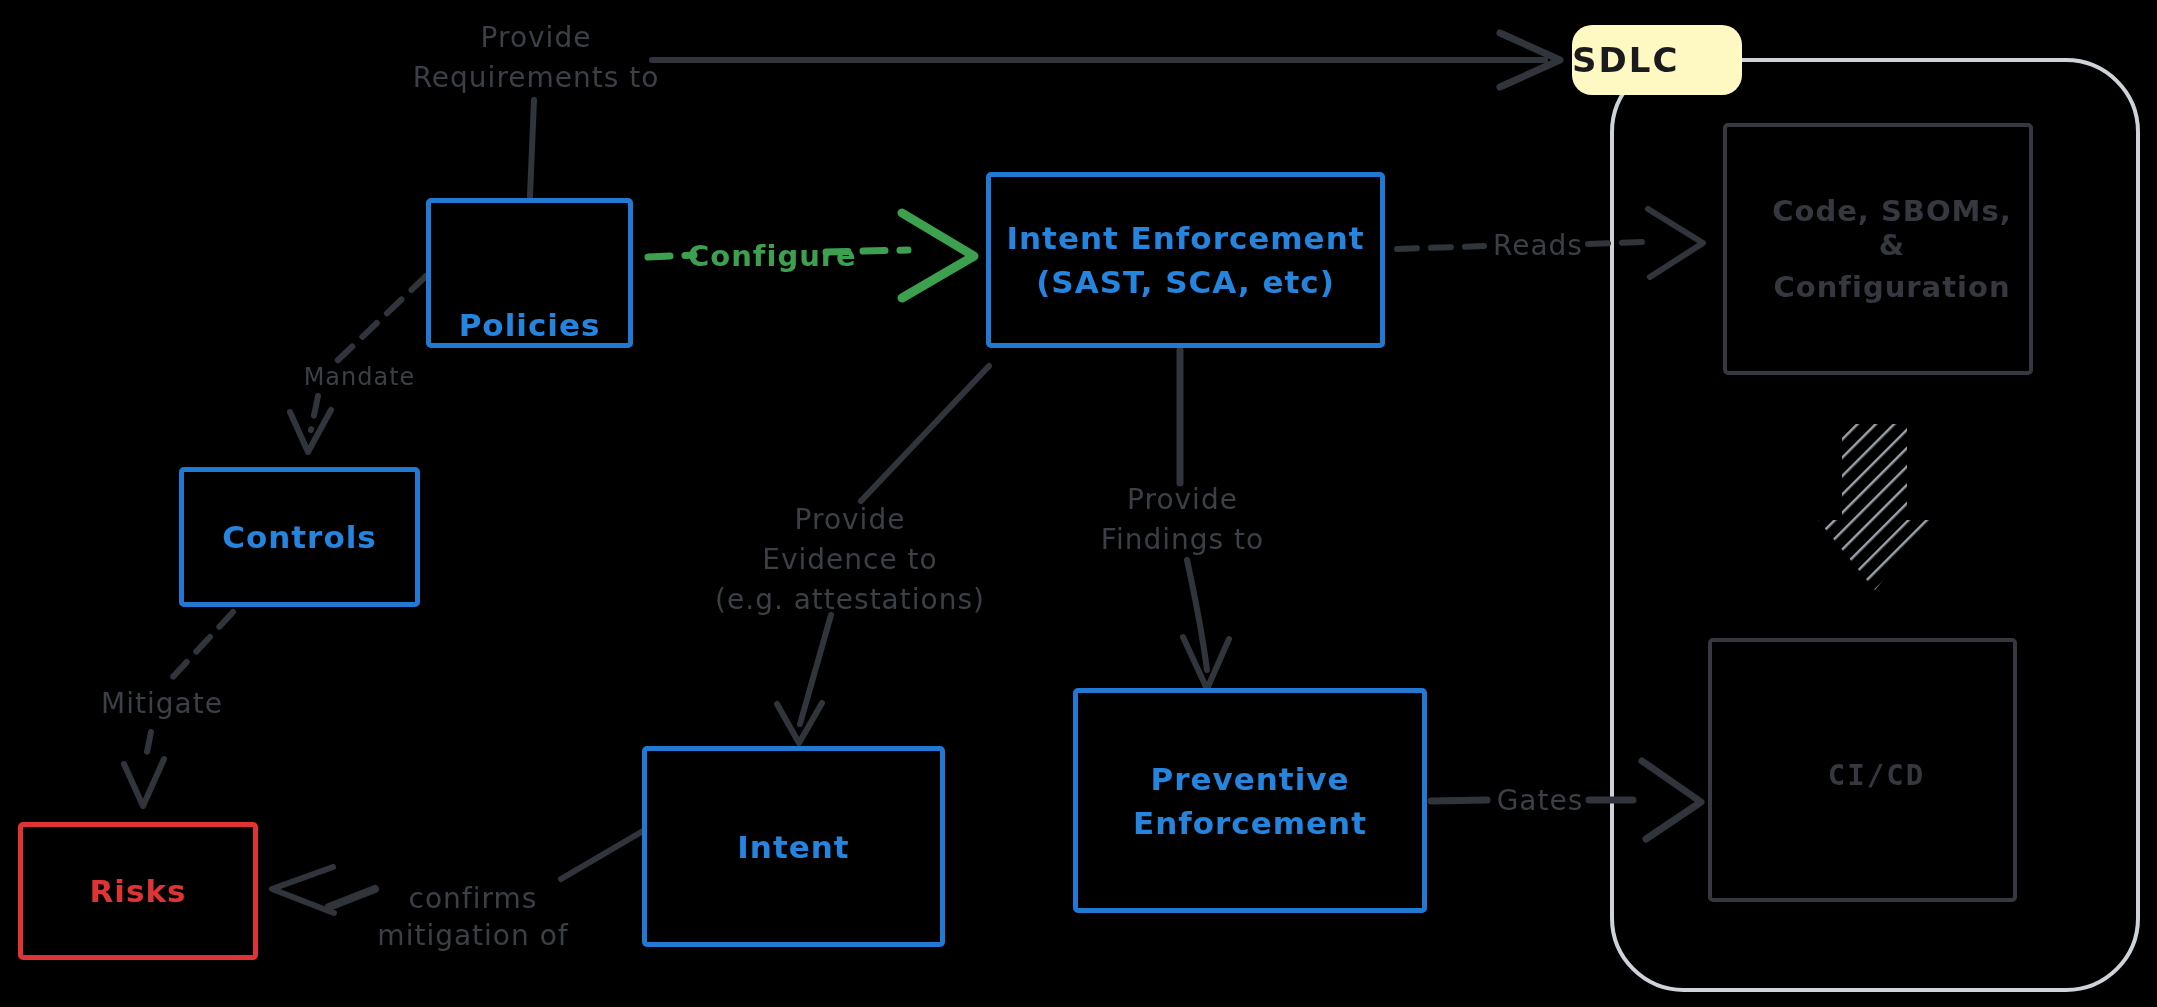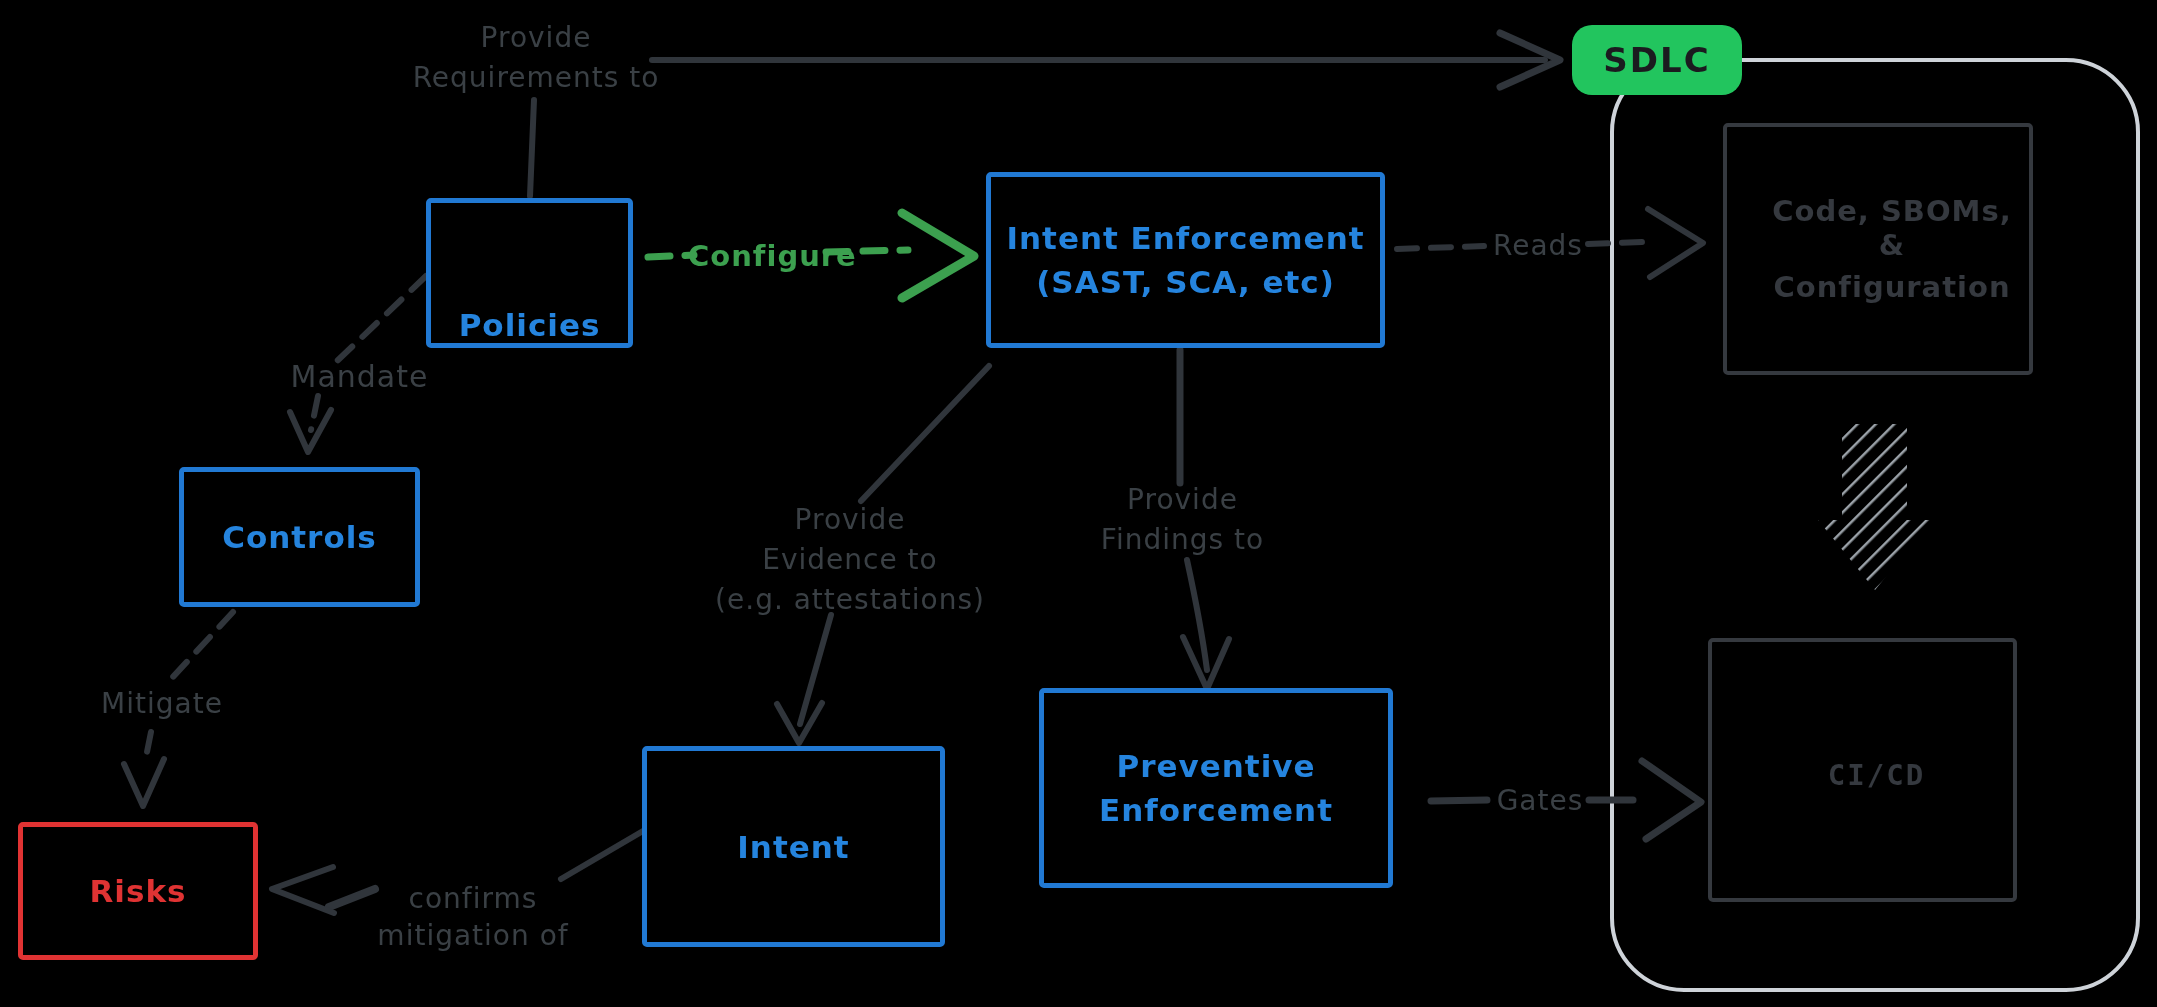--- a/index.html
+++ b/index.html
@@ -7,21 +7,21 @@
           font-family:"DejaVu Sans",sans-serif;}
   svg.wires{position:absolute;left:0;top:0;z-index:1;}
   .node{position:absolute;z-index:2;display:flex;flex-direction:column;align-items:center;
         justify-content:center;text-align:center;border-radius:5px;box-sizing:border-box;
         letter-spacing:1px;font-weight:bold;}
   .node.blue{border:5px solid #2179d3;color:#2584de;font-size:31px;}
   .node.red{border:5px solid #e03333;color:#e03333;font-size:31px;}
   .node.gray{border:4px solid #35393f;color:#35393f;font-size:29px;font-weight:bold;padding-left:28px;}
   .node .l2{margin-top:8px;}
   .sdlc-pill{position:absolute;z-index:3;left:1572px;top:25px;width:170px;height:70px;
-        background:#22c55e;border-radius:20px;display:flex;align-items:center;justify-content:center;
+        background:#fef9c3;border-radius:20px;display:flex;align-items:center;justify-content:flex-start;
         color:#1b1b1f;font-size:34px;font-weight:bold;letter-spacing:2px;}
   .elabel{position:absolute;z-index:2;color:#3a4045;font-size:28px;line-height:40px;
         text-align:center;letter-spacing:1px;}
   .elabel.green{color:#3ca04f;font-weight:bold;font-size:29px;}
   .mono{font-family:"DejaVu Sans Mono",monospace;letter-spacing:2px;margin-top:10px;}
 </style>
 </head>
 <body>
 
 <div class="canvas">
@@ -107,21 +107,21 @@
   </div>
 
   <div class="node red" style="left:18px;top:822px;width:240px;height:138px;">
     <span>Risks</span>
   </div>
 
   <div class="node blue" style="left:642px;top:746px;width:303px;height:201px;">
     <span>Intent</span>
   </div>
 
-  <div class="node blue" style="left:1039px;top:688px;width:354px;height:200px;">
+  <div class="node blue" style="left:1073px;top:688px;width:354px;height:225px;">
     <span>Preventive</span>
     <span class="l2">Enforcement</span>
   </div>
 
   <div class="node gray" style="left:1723px;top:123px;width:310px;height:252px;">
     <span>Code, SBOMs, &amp;</span>
     <span class="l2">Configuration</span>
   </div>
 
   <div class="node gray" style="left:1708px;top:638px;width:309px;height:264px;">
@@ -134,21 +134,21 @@
 
   <div class="elabel" style="left:406px;top:18px;width:260px;">
     <div>Provide</div>
     <div>Requirements to</div>
   </div>
 
   <div class="elabel green" style="left:688px;top:236px;width:140px;">
     <div>Configure</div>
   </div>
 
-  <div class="elabel" style="left:252px;top:357px;width:215px;font-size:30px;">
+  <div class="elabel" style="left:252px;top:357px;width:215px;font-size:24px;">
     <div>Mandate</div>
   </div>
 
   <div class="elabel" style="left:92px;top:684px;width:140px;">
     <div>Mitigate</div>
   </div>
 
   <div class="elabel" style="left:695px;top:500px;width:310px;">
     <div>Provide</div>
     <div>Evidence to</div>

